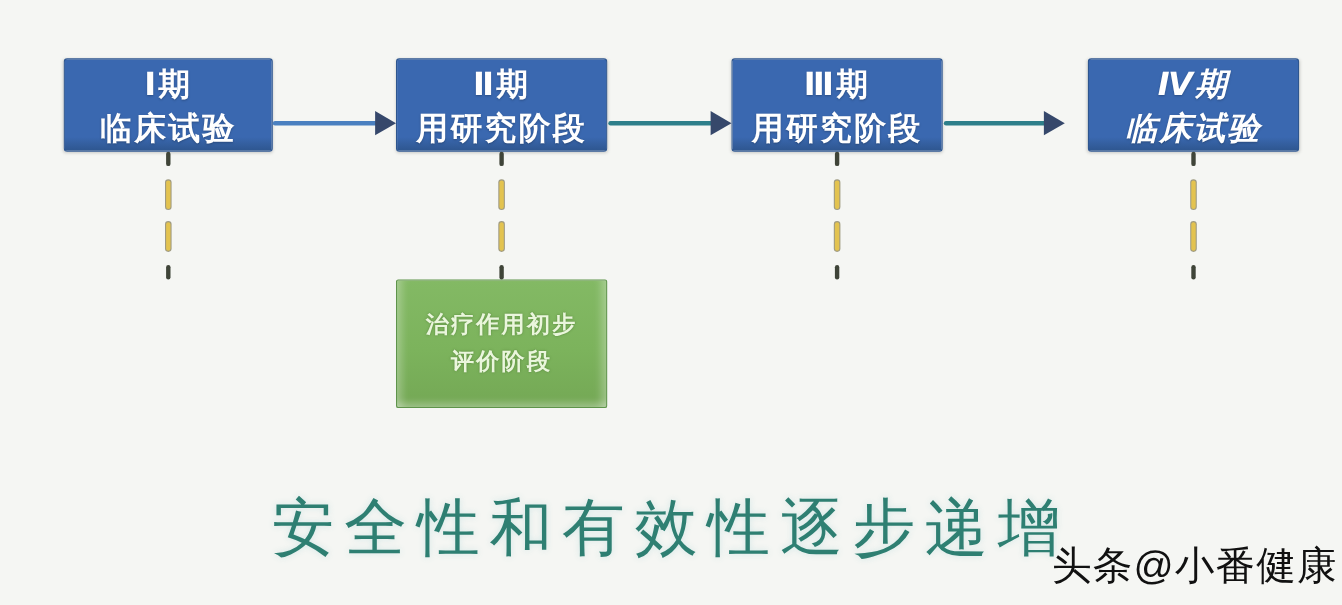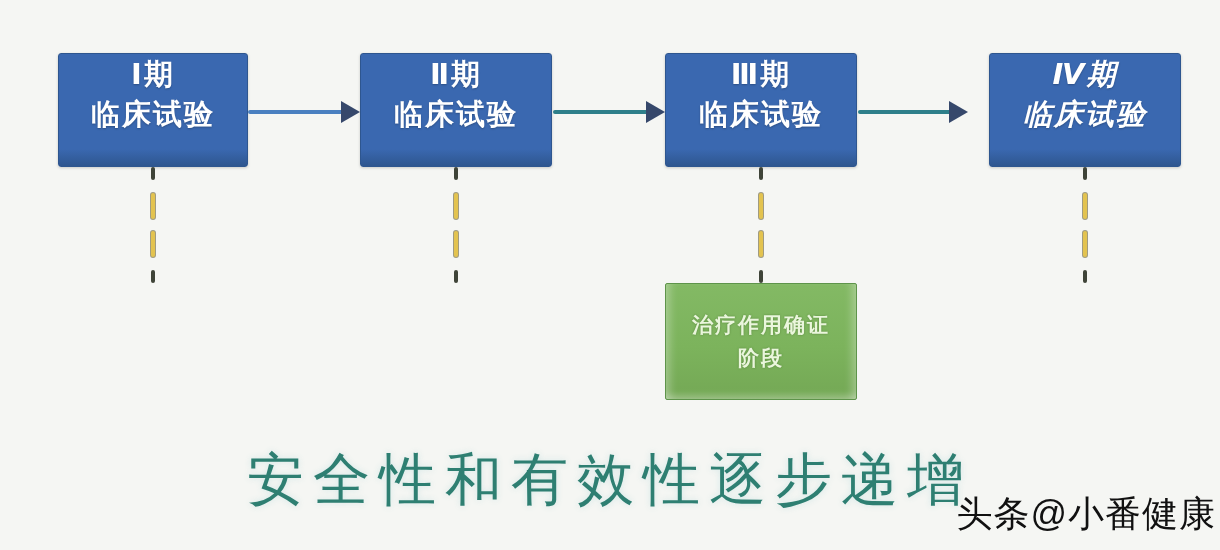--- a/index.html
+++ b/index.html
@@ -13,25 +13,25 @@
 
   
   .col { position:absolute; top:53px; }
   .col-1 { left:58px;  width:190px; }
   .col-2 { left:360px; width:192px; }
   .col-3 { left:665px; width:192px; }
   .col-4 { left:989px; width:192px;font-style:italic; }
 
   
   .phase-box {
-    height:114px;
+    height:85px;
     background: linear-gradient(180deg, var(--blue_box,#3a68b0) 0%, var(--blue_box,#3a68b0) 85%, var(--blue_box_dark,#2e568f) 100%);
     border:1px solid var(--blue_box_dark,#2e568f);
     border-radius:3px;
-    display:flex; align-items:flex-start; justify-content:center;
+    display:flex; align-items:flex-end; justify-content:center;
     box-sizing:border-box;
     box-shadow: 0 1px 3px rgba(0,0,0,0.18);
   }
   .phase-label {
     color: var(--blue_text,#ffffff);
     font-size:29px; font-weight:bold;
     line-height:1.38; text-align:center;
     white-space:pre-line;
     letter-spacing:2px;
     text-shadow:0 1px 2px rgba(0,0,0,0.25);
@@ -125,44 +125,44 @@
       <span class="seg seg-dark"></span>
       <span class="seg seg-yellow"></span>
       <span class="seg seg-yellow"></span>
       <span class="seg seg-dark"></span>
     </div>
   </div>
 
   <div class="col col-2">
     <div class="phase-box">
       <div class="phase-label">Ⅱ期
-临床试验</div>
-    </div>
-    <div class="connector">
-      <span class="seg seg-dark"></span>
-      <span class="seg seg-yellow"></span>
-      <span class="seg seg-yellow"></span>
-      <span class="seg seg-dark"></span>
-    </div>
-  </div>
-
-  <div class="col col-3">
-    <div class="phase-box">
-      <div class="phase-label">Ⅲ期
-临床试验</div>
+用研究阶段</div>
     </div>
     <div class="connector">
       <span class="seg seg-dark"></span>
       <span class="seg seg-yellow"></span>
       <span class="seg seg-yellow"></span>
       <span class="seg seg-dark"></span>
     </div>
     <div class="desc-box">
-      <div class="desc-text">治疗作用确证
-阶段</div>
+      <div class="desc-text">治疗作用初步
+评价阶段</div>
+    </div>
+  </div>
+
+  <div class="col col-3">
+    <div class="phase-box">
+      <div class="phase-label">Ⅲ期
+用研究阶段</div>
+    </div>
+    <div class="connector">
+      <span class="seg seg-dark"></span>
+      <span class="seg seg-yellow"></span>
+      <span class="seg seg-yellow"></span>
+      <span class="seg seg-dark"></span>
     </div>
   </div>
 
   <div class="col col-4">
     <div class="phase-box">
       <div class="phase-label">Ⅳ期
 临床试验</div>
     </div>
     <div class="connector">
       <span class="seg seg-dark"></span>

